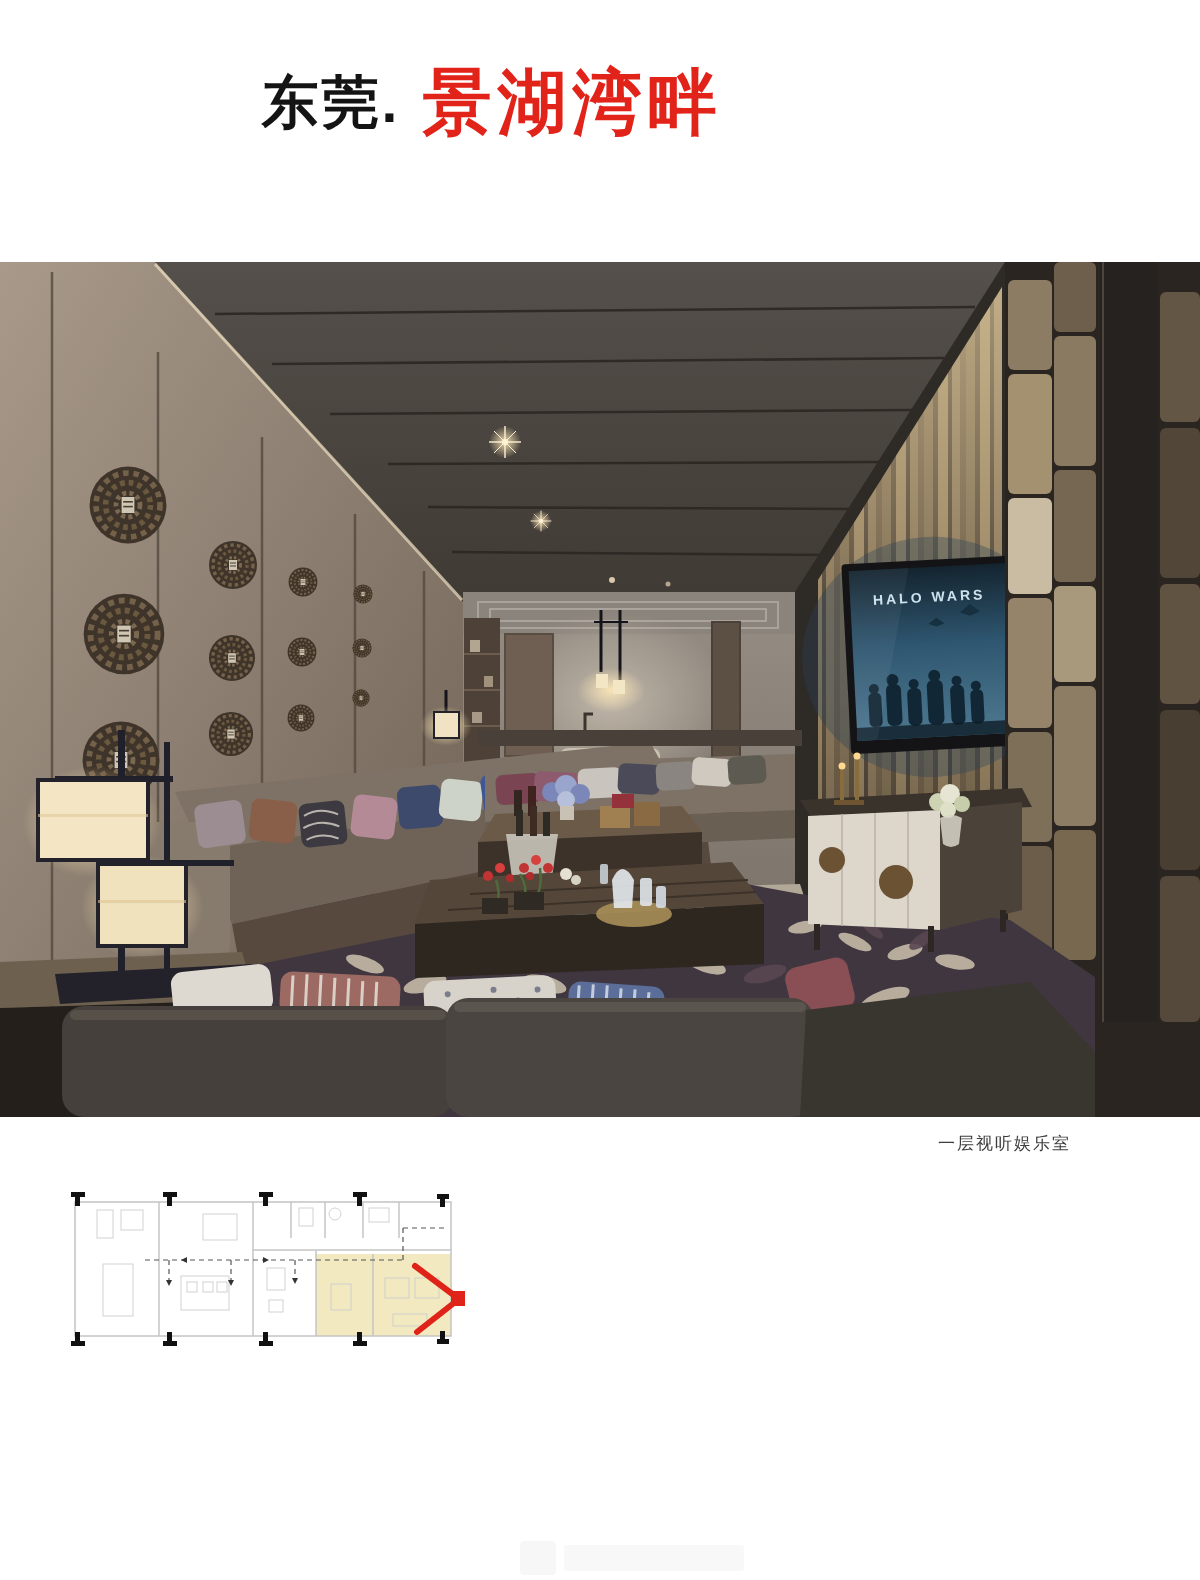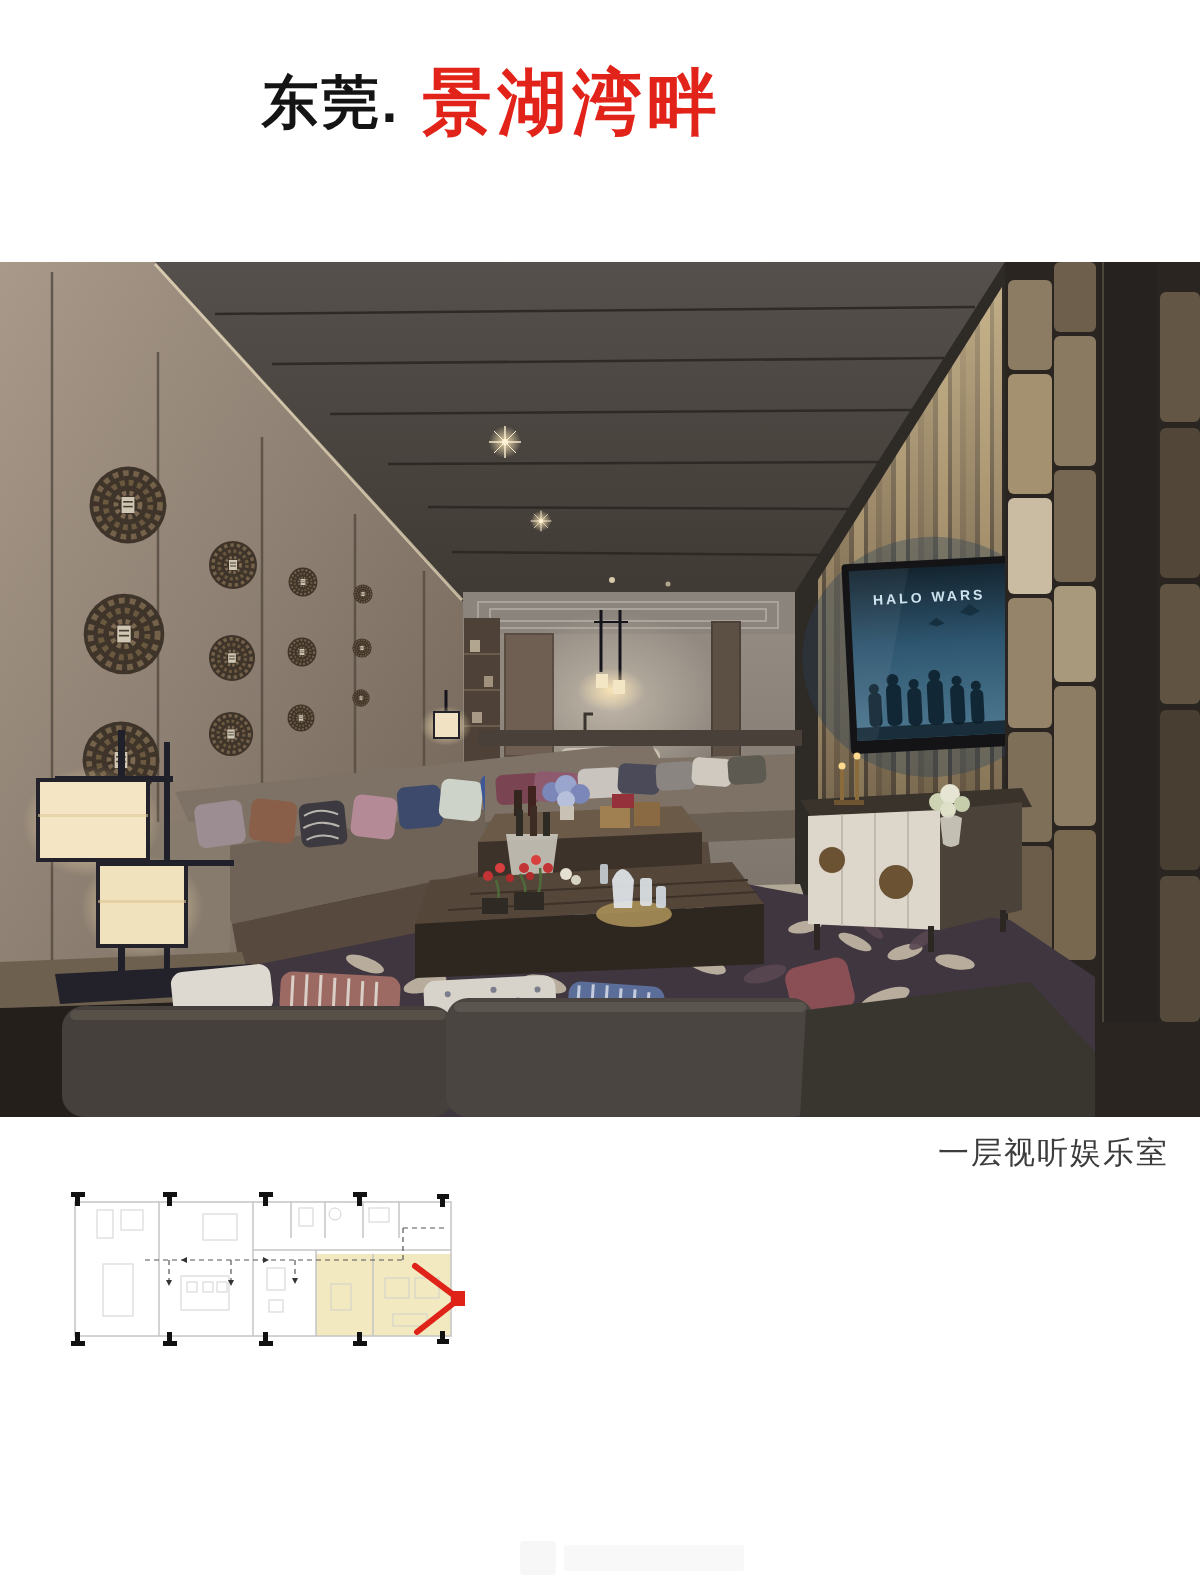--- a/index.html
+++ b/index.html
@@ -10,21 +10,21 @@
     display:flex;align-items:center;justify-content:center;gap:22px;}
   .title-city,.title-type{font-size:57px;font-weight:700;color:#141414;letter-spacing:3px;}
   .title-project{font-size:69px;font-weight:900;color:#e2231a;
     font-family:"DejaVu Serif","Liberation Serif",serif;letter-spacing:6px;
     transform:scaleY(1.04);}
   
   .photo-wrap{position:absolute;left:0;top:262px;width:1200px;height:855px;background:#575049;}
   .photo-wrap svg{display:block;}
   
   .photo-caption{position:absolute;left:938px;top:1132px;width:240px;
-    font-size:31px;color:#3c3c3c;letter-spacing:2px;font-weight:500;}
+    font-size:17px;color:#3c3c3c;letter-spacing:2px;font-weight:500;}
   
   .plan-wrap{position:absolute;left:63px;top:1188px;width:402px;height:162px;}
   
   .watermark{position:absolute;left:520px;top:1538px;width:240px;height:40px;
     display:flex;align-items:center;gap:8px;opacity:.55;}
   .watermark .wm-logo{width:36px;height:34px;background:#f1f1f1;border-radius:4px;}
   .watermark .wm-text{width:180px;height:26px;background:#f4f4f4;border-radius:3px;}
 </style>
 </head>
 <body>

